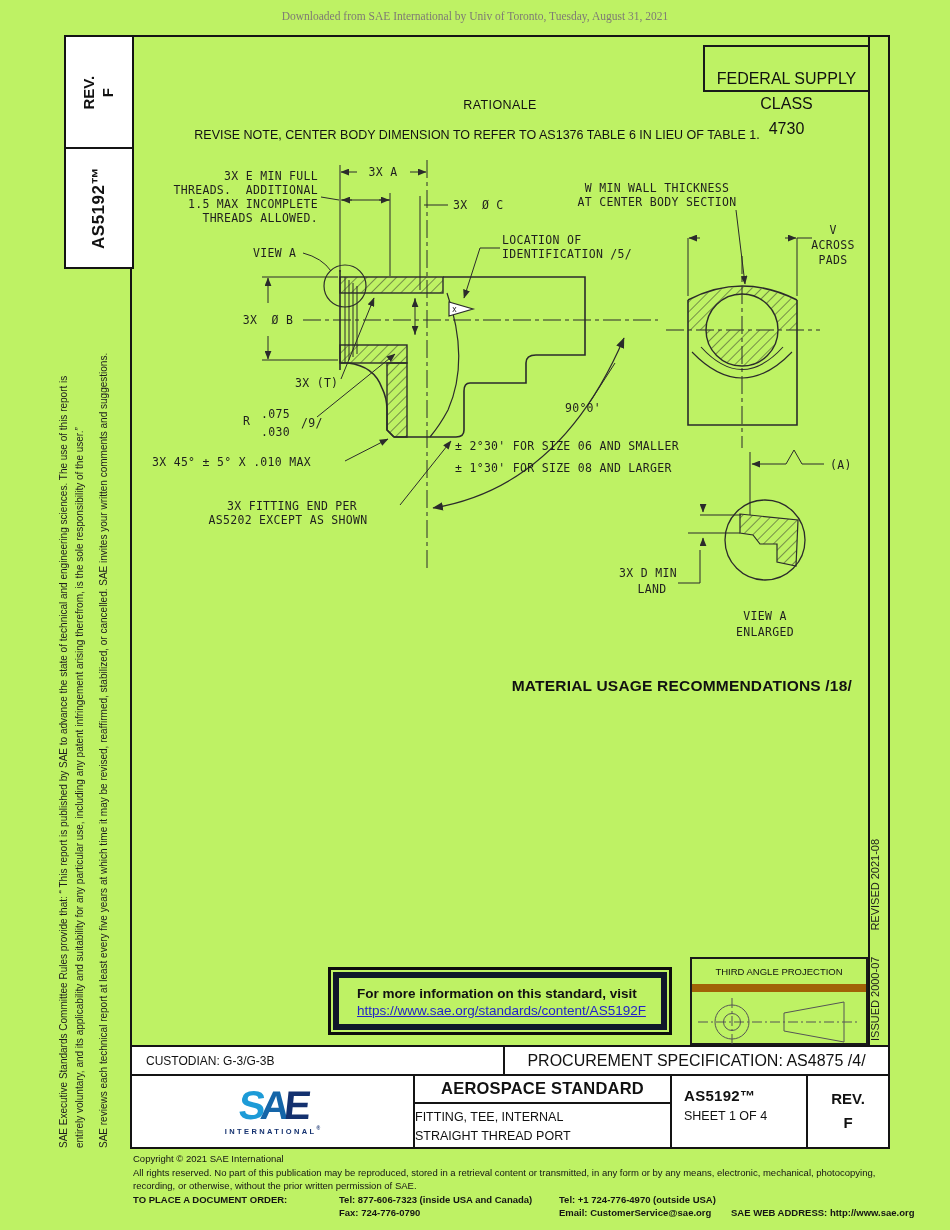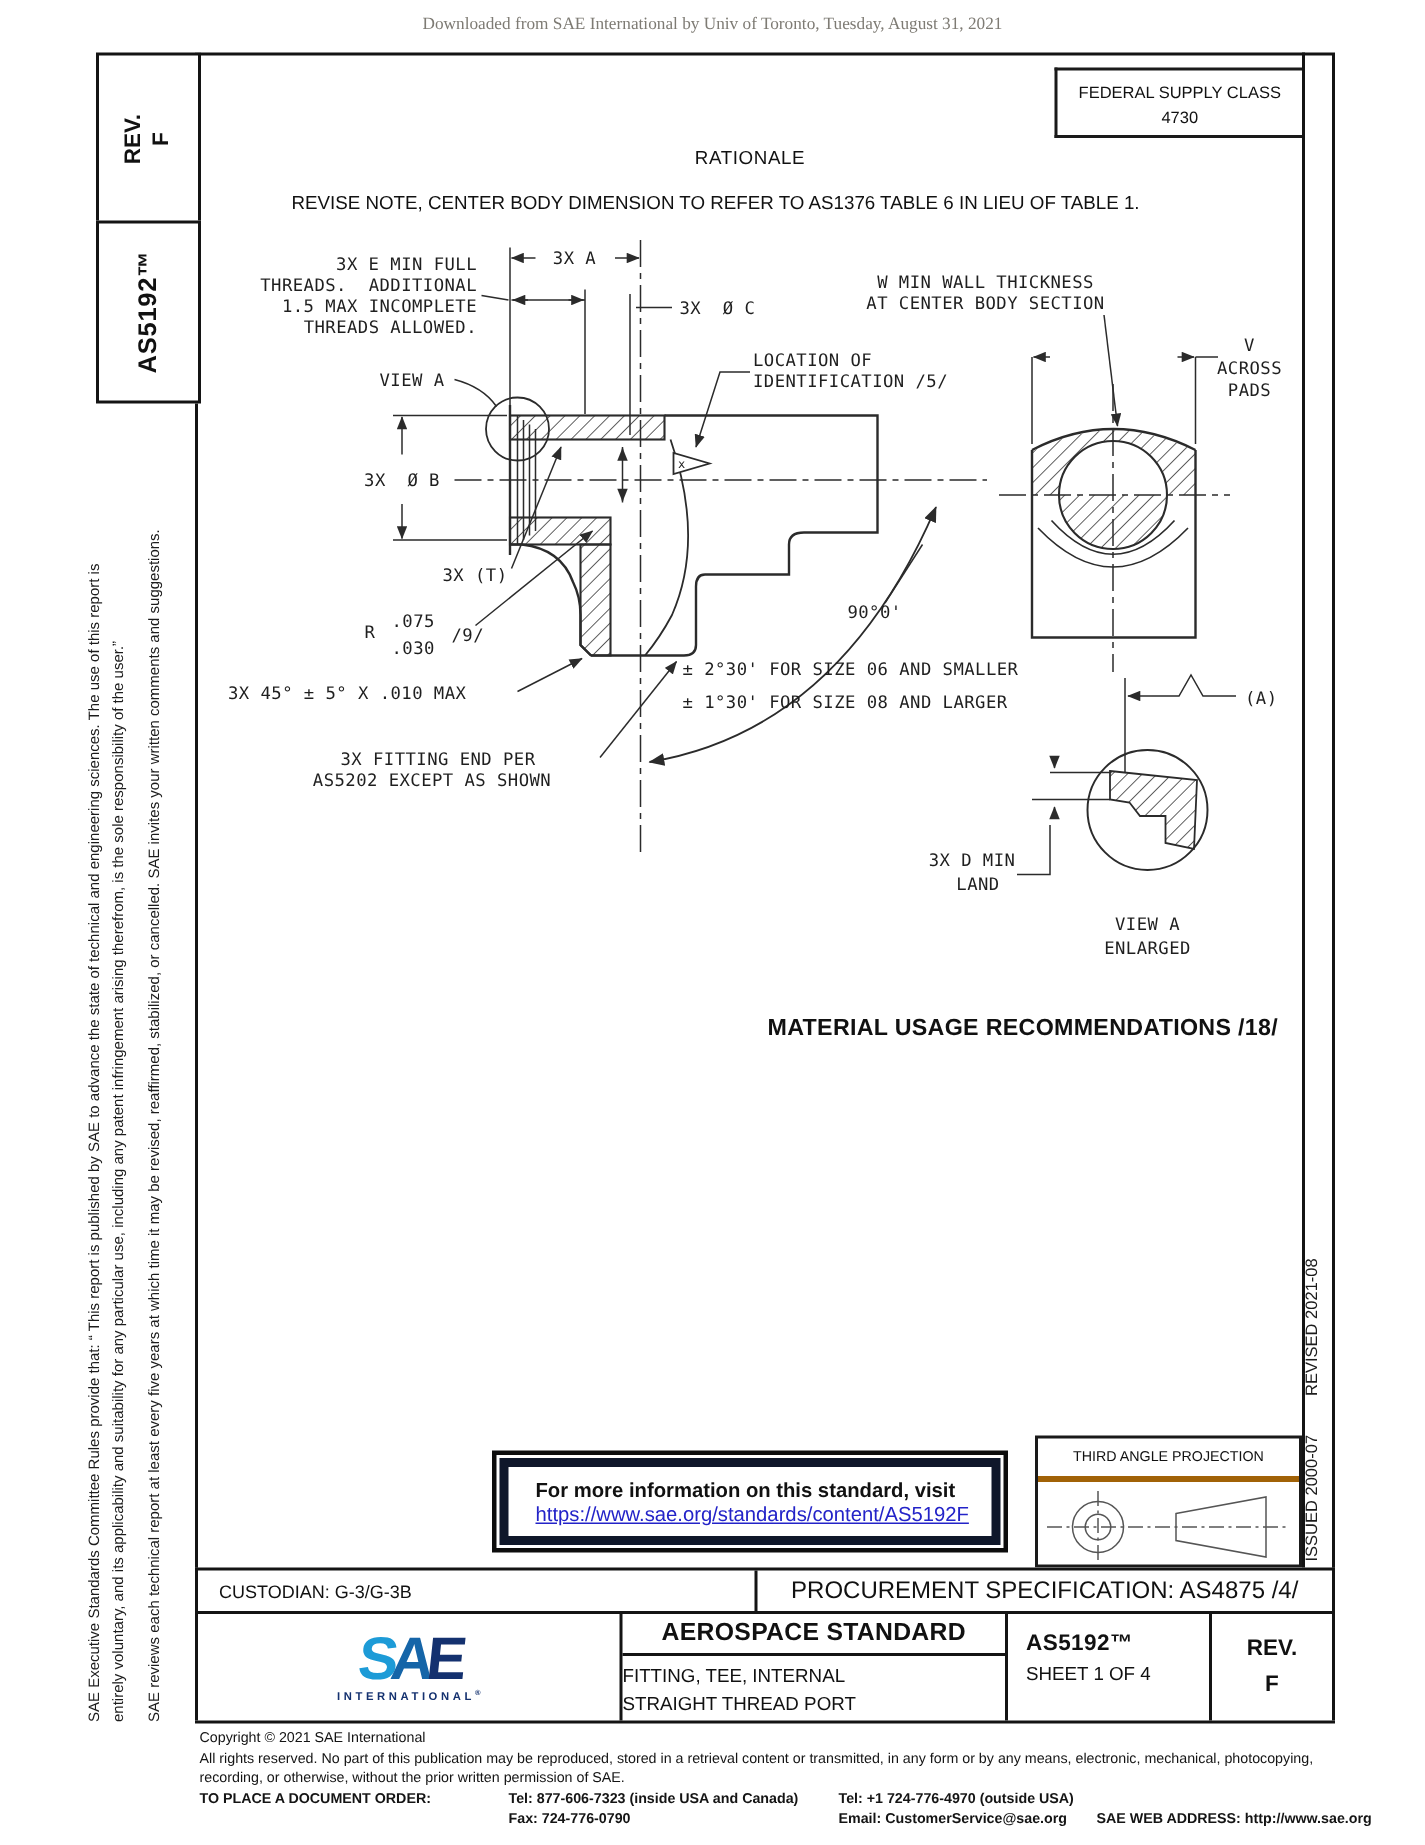--- a/index.html
+++ b/index.html
@@ -1,16 +1,16 @@
 <!DOCTYPE html>
 <html><head>
 <meta charset="utf-8">
 <style>
   html,body{margin:0;padding:0;background:#e8e8e8;}
-  .page{position:relative;width:950px;height:1230px;background:#ffffff;overflow:hidden;
+  .page{position:relative;width:950px;height:1230px;background:#bef264;overflow:hidden;
         font-family:"Liberation Sans",sans-serif;color:#111;}
   .abs{position:absolute;}
 
   
   .dl-notice{top:10px;left:0;width:950px;text-align:center;
              font-family:"Liberation Serif",serif;font-size:11.5px;color:#7e7b74;}
 
   
   .frame{left:130px;top:35px;width:756px;height:1109px;border:2px solid #141414;border-bottom-width:3px;}
 
@@ -33,40 +33,40 @@
   .issuedstrip{left:869px;top:35px;width:21px;height:1012px;}
   .issuedstrip .inner{width:1012px;height:21px;transform:rotate(-90deg) translateX(-1012px);
                       font-size:11px;padding-left:6px;white-space:nowrap;color:#1c1c1c;}
   .issuedstrip .sp{display:inline-block;width:26px;}
 
   
   .stripline{left:868px;top:35px;width:2px;height:1012px;background:#141414;}
 
   
   .fsc{left:703px;top:45px;width:165px;height:47px;border:2px solid #1a1a1a;border-right:none;
-       text-align:center;font-size:11px;line-height:1.55;padding-top:7px;box-sizing:border-box;}
+       text-align:center;font-size:16px;line-height:1.55;padding-top:20px;box-sizing:border-box;}
 
   .rationale{top:98px;left:130px;width:740px;text-align:center;font-size:12.5px;letter-spacing:.4px;}
   .revnote{top:128px;left:130px;width:694px;text-align:center;font-size:12.5px;}
 
   .figcap{top:643px;left:116px;width:742px;text-align:center;
           font-size:12.5px;font-weight:bold;font-style:italic;}
   .matheading{top:677px;left:130px;width:722px;text-align:right;font-size:15.5px;letter-spacing:.2px;font-weight:bold;}
 
   
   .infobox{left:328px;top:967px;width:344px;height:68px;border:3px solid #0d0d0d;
            box-sizing:border-box;padding:2px;}
   .infobox .in{border:6px solid #0f172a;width:100%;height:100%;box-sizing:border-box;
                padding:8px 0 0 18px;}
   .infobox .l1{font-weight:bold;font-size:13.5px;}
   .infobox a{font-size:13.5px;color:#2323c8;text-decoration:underline;cursor:pointer;}
 
   
   .projbox{left:690px;top:957px;width:178px;height:88px;border:2px solid #1a1a1a;box-sizing:border-box;}
-  .projbox .t{height:25px;border-bottom:4px solid #a16207;text-align:center;font-size:9.5px;
+  .projbox .t{height:25px;border-bottom:8px solid #a16207;text-align:center;font-size:9.5px;
               line-height:25px;}
 
   
   .custrow{left:130px;top:1045px;width:756px;height:27px;border:2px solid #141414;border-bottom:none;
            display:flex;box-sizing:content-box;background:#fff;}
   .custrow .c1{width:373px;border-right:2px solid #141414;font-size:12px;
                display:flex;align-items:center;padding-left:14px;box-sizing:border-box;}
   .custrow .c2{flex:1;font-size:16px;display:flex;align-items:center;justify-content:center;}
 
   

